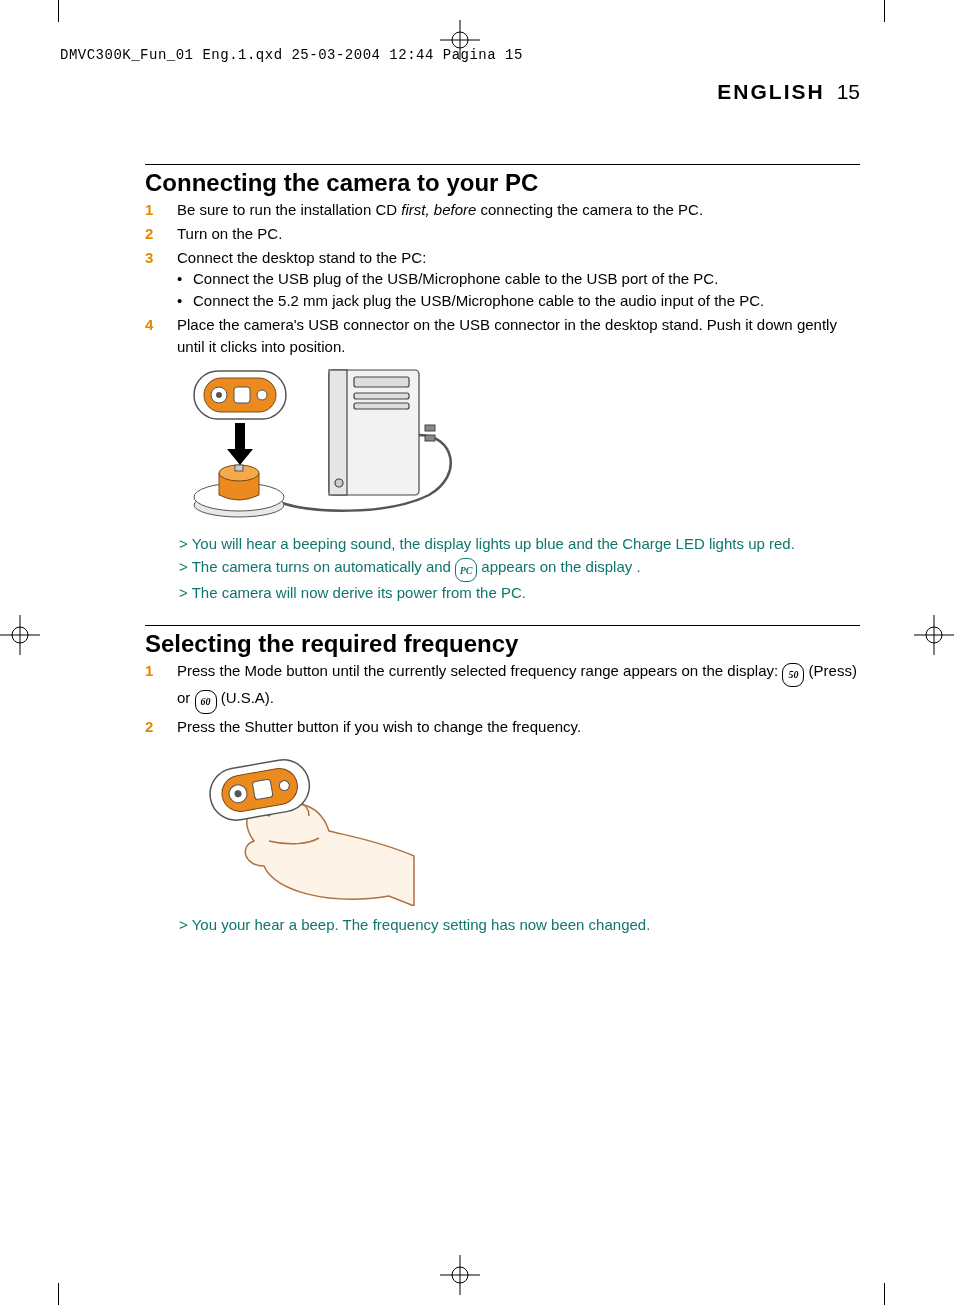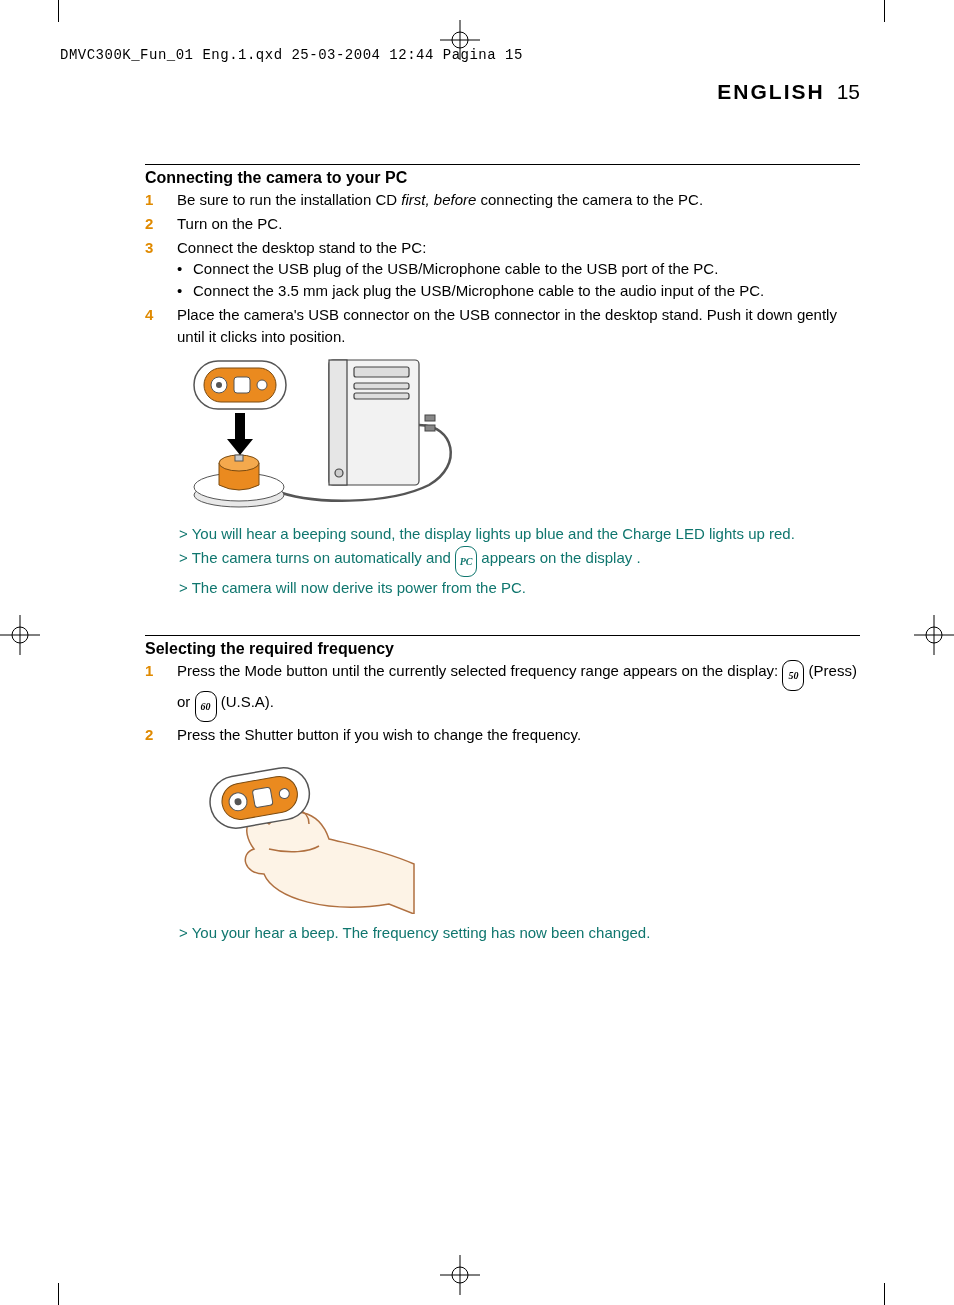--- a/index.html
+++ b/index.html
@@ -37,21 +37,21 @@
   .running-head {
     text-align: right;
     font-size: 21px;
     letter-spacing: 2px;
     margin-bottom: 60px;
   }
   .running-head .lang { font-weight: 700; }
   .running-head .pg { font-weight: 400; margin-left: 12px; letter-spacing: 0; }
   .rule { border: 0; border-top: 1px solid #000; margin: 6px 0 4px 0; }
   h2 {
-    font-size: 16px;
+    font-size: 24px;
     font-weight: 700;
     margin-bottom: 2px;
   }
   .steps { list-style: none; }
   .step {
     display: flex;
     align-items: flex-start;
     gap: 18px;
     line-height: 1.45;
     margin-top: 2px;
@@ -64,31 +64,31 @@
   .note { }
   .note::before { content: "> "; }
   .intro { color: #6b6b6b; margin-top: 2px; }
   .pill {
     display: inline-flex;
     align-items: center;
     justify-content: center;
     border: 1px solid currentColor;
     border-radius: 9px;
     font-size: 10px;
-    height: 31px;
+    height: 24px;
     min-width: 22px;
     padding: 0 3px;
     vertical-align: -2px;
     font-style: italic;
     font-weight: 600;
     font-family: Georgia, serif;
   }
   .illus { margin-left: 34px; margin-top: 8px; margin-bottom: 8px; }
   .illus svg { display: block; }
-  .section2 { margin-top: 36px; }
+  .section2 { margin-top: 20px; }
   em.firstbefore { font-style: italic; text-align: right; }
 </style>
 </head>
 <body>
 
 <div class="crop-mark crop-v" style="left:58px; top:0;"></div>
 <div class="crop-mark crop-v" style="left:884px; top:0;"></div>
 
 <div class="crop-mark crop-v" style="left:58px; bottom:0;"></div>
 <div class="crop-mark crop-v" style="left:884px; bottom:0;"></div>
@@ -142,21 +142,21 @@
     </li>
     <li class="step">
       <span class="num">2</span>
       <span class="body">Turn on the PC.</span>
     </li>
     <li class="step">
       <span class="num">3</span>
       <span class="body">
         <span>Connect the desktop stand to the PC:</span><br>
         <span class="sub">Connect the USB plug of the USB/Microphone cable to the USB port of the PC.</span><br>
-        <span class="sub">Connect the 3.5 mm jack plug the USB/Microphone cable to the audio input of the PC.</span>
+        <span class="sub">Connect the 5.2 mm jack plug the USB/Microphone cable to the audio input of the PC.</span>
       </span>
     </li>
     <li class="step">
       <span class="num">4</span>
       <span class="body">Place the camera's USB connector on the USB connector in the desktop stand. Push it down gently until it clicks into position.</span>
     </li>
   </ul>
 
   <div class="illus">
     <svg width="290" height="160" viewBox="0 0 290 160">

